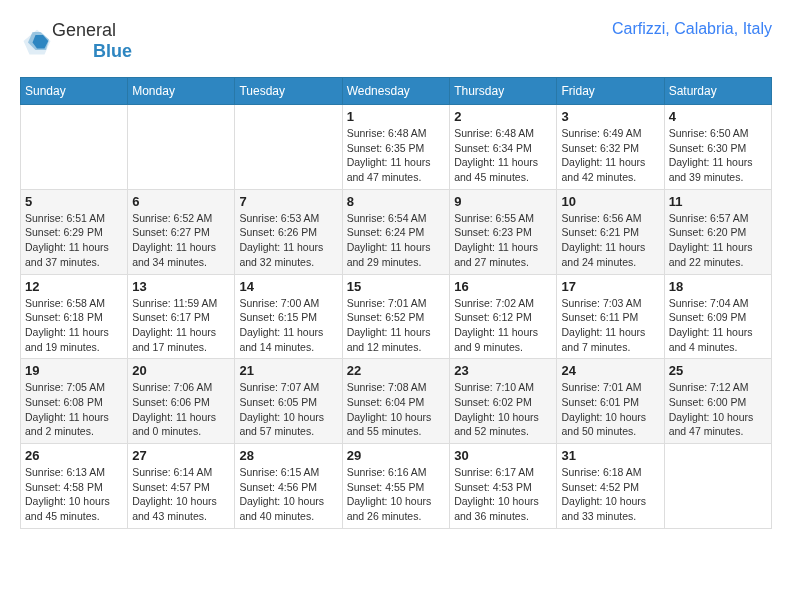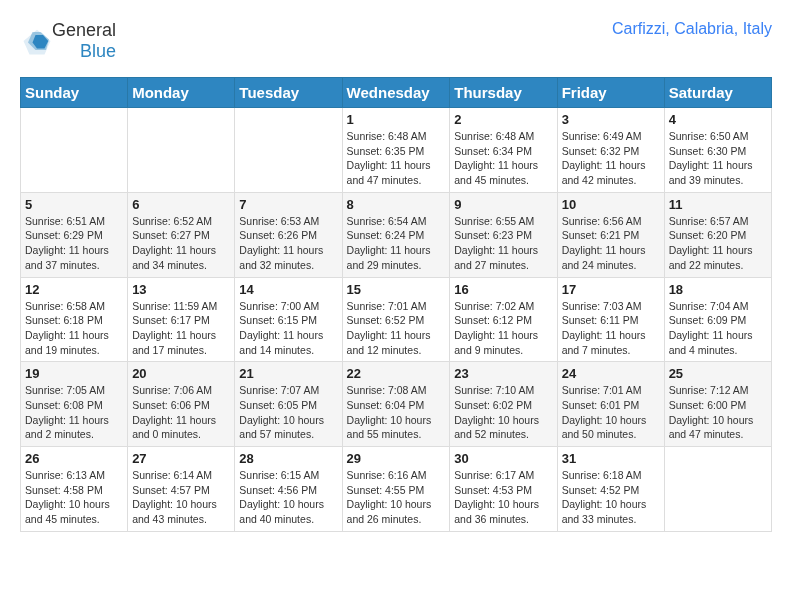--- a/index.html
+++ b/index.html
@@ -12,31 +12,31 @@
     }
     .header-area {
       display: flex;
       justify-content: space-between;
       align-items: flex-start;
       margin-bottom: 15px;
     }
     .logo {
       display: flex;
       align-items: center;
-      text-align: right;
     }
     .logo-text-general {
       font-size: 18px;
       color: #333;
       font-weight: normal;
     }
     .logo-text-blue {
       font-size: 18px;
       color: #2E86C1;
-      font-weight: normal;
+      font-weight: bold;
+      margin-left: 41px;
     }
     .logo-icon {
       width: 30px;
       height: 30px;
       margin-left: 2px;
     }
     .title-area {
       text-align: right;
     }
     .calendar-title {
@@ -51,22 +51,22 @@
     .calendar {
       width: 100%;
       border-collapse: collapse;
       font-size: 11px;
     }
     .calendar th {
       background-color: #2E86C1;
       color: white;
       padding: 6px 4px;
       text-align: left;
-      font-weight: bold;
-      font-size: 15px;
+      font-weight: normal;
+      font-size: 12px;
       border: 1px solid #2878a8;
     }
     .calendar td {
       border: 1px solid #ddd;
       vertical-align: top;
       padding: 4px;
       width: 108px;
       min-height: 80px;
       background: #fff;
     }

